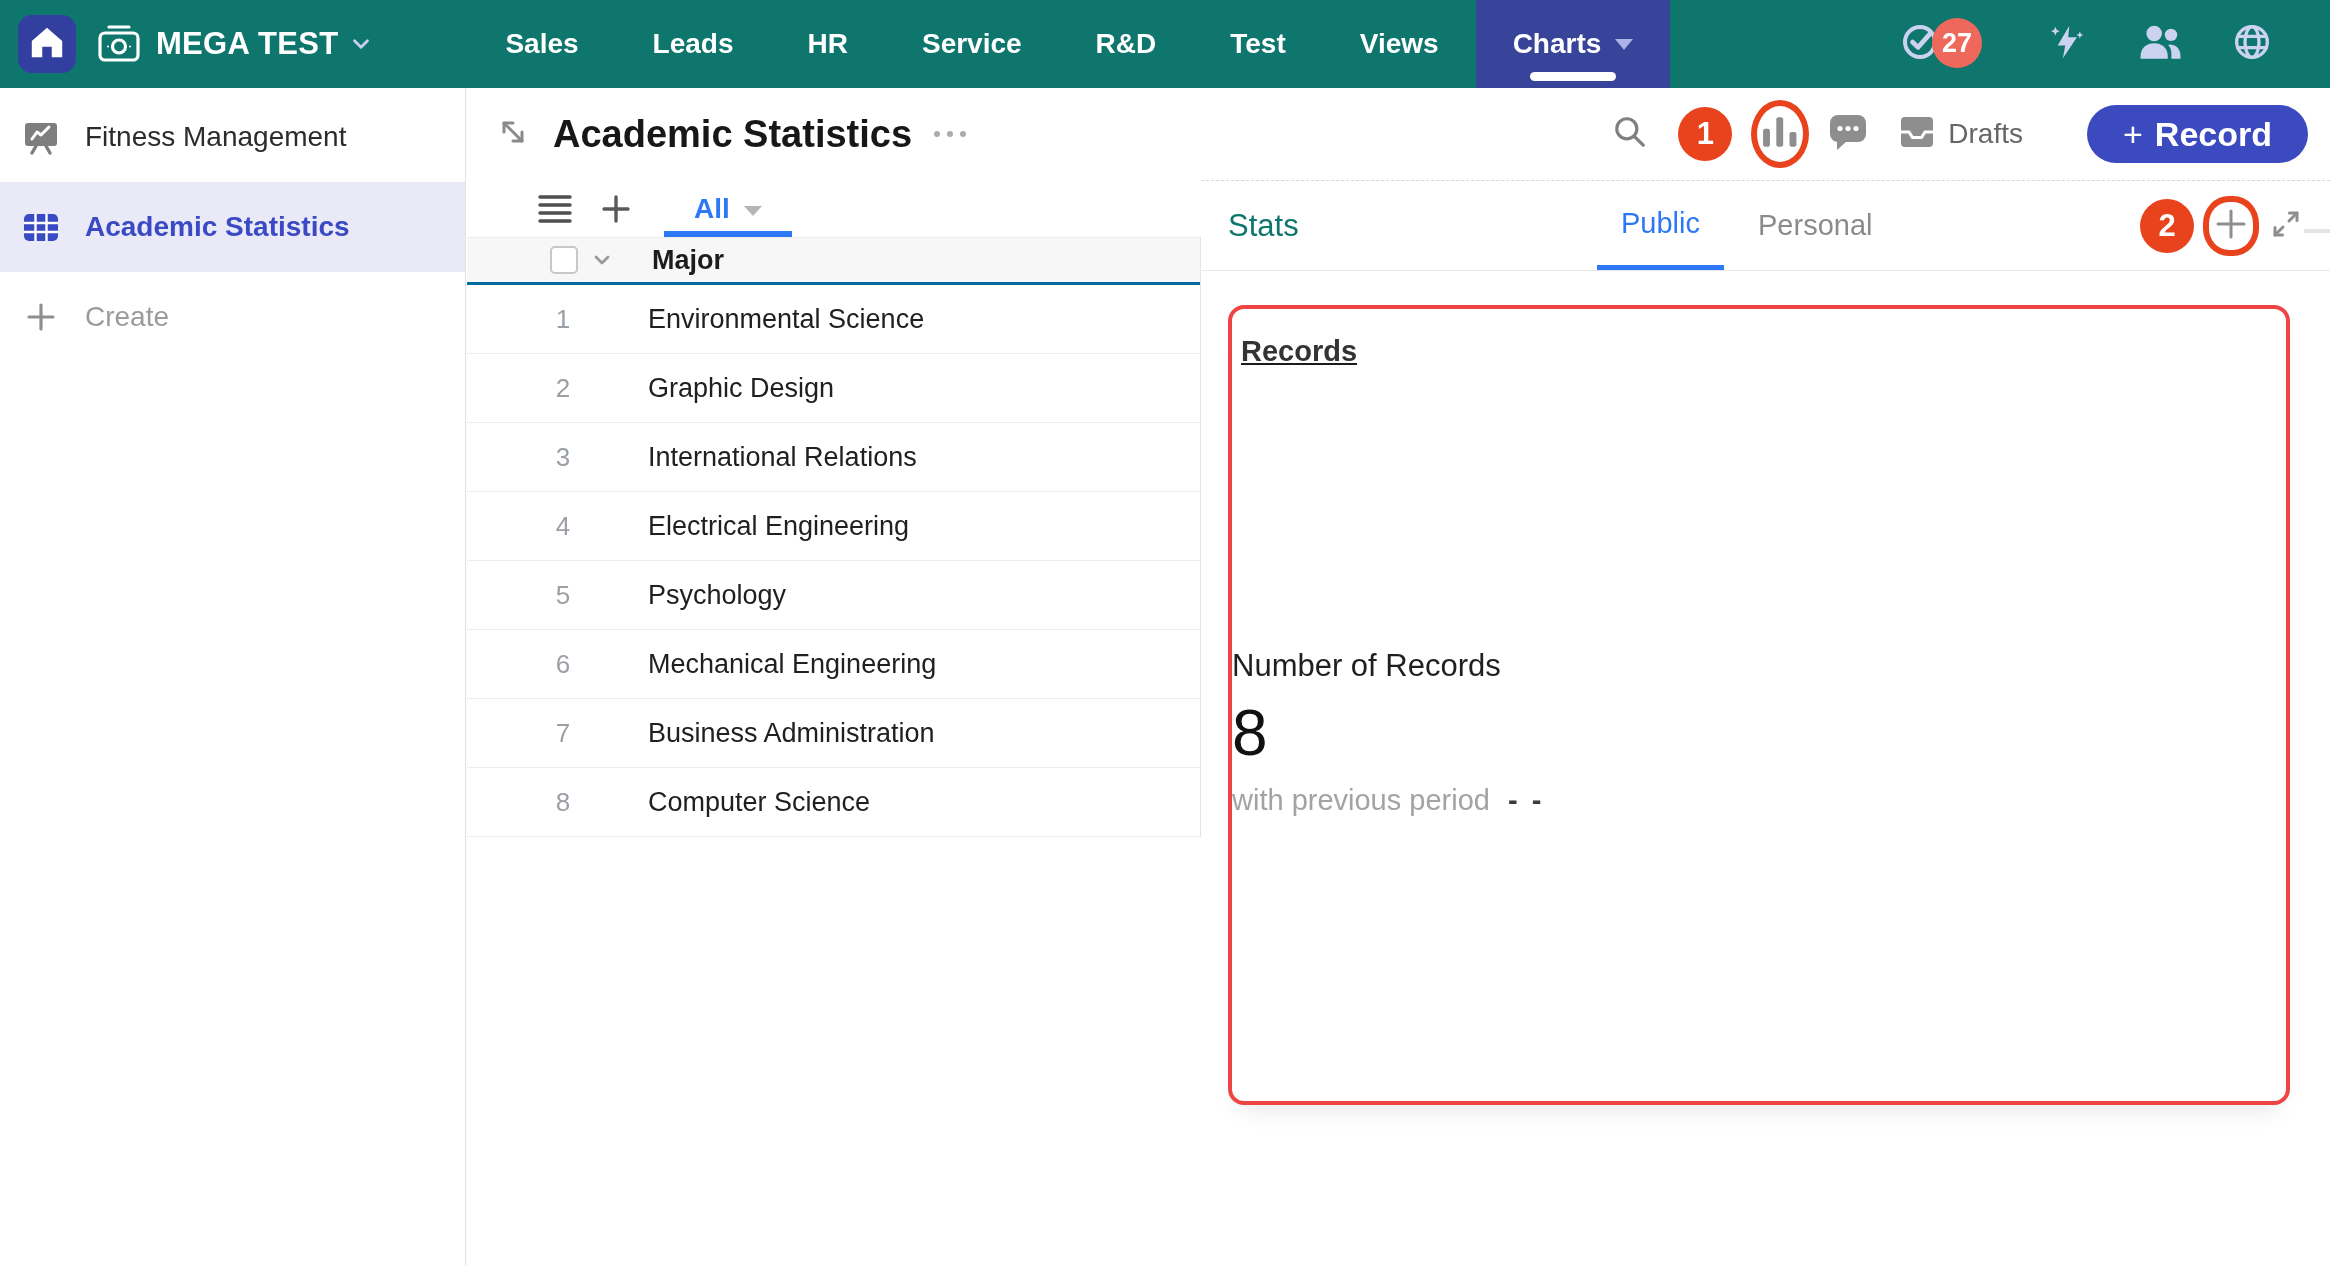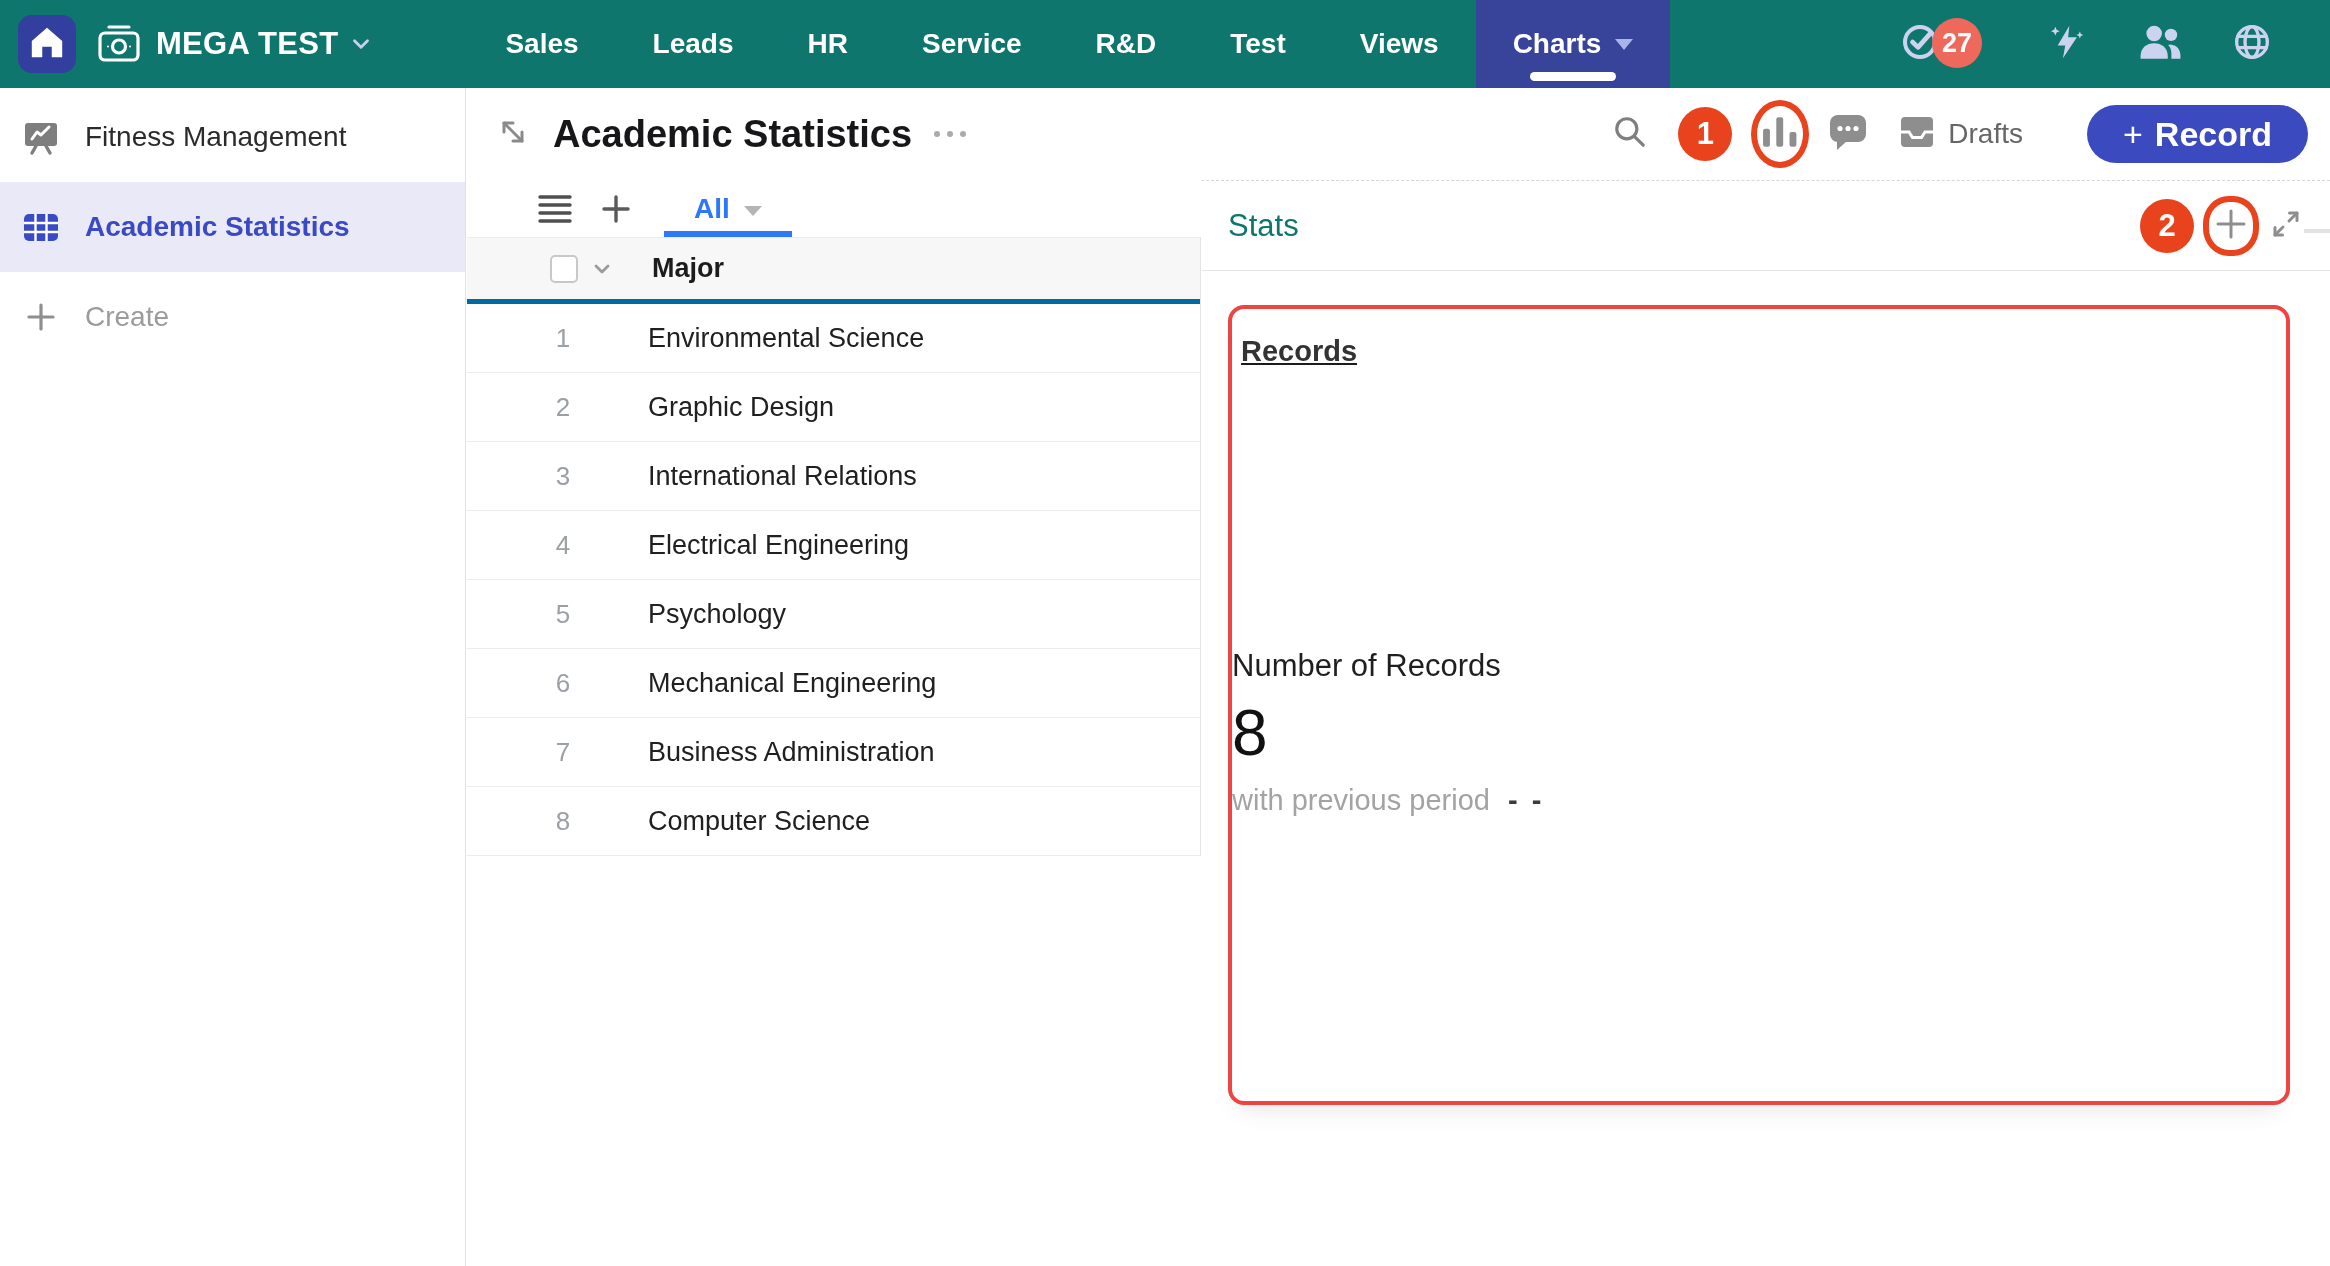--- a/index.html
+++ b/index.html
@@ -70,21 +70,21 @@
   .view-menu-icon { display:flex; cursor:pointer; }
   .view-add-icon { display:flex; margin-left:28px; cursor:pointer; }
   .view-tab { margin-left:32px; height:100%; display:flex; align-items:center; padding:0 30px;
               position:relative; cursor:pointer; }
   .view-tab-label { color:#2d78f6; font-size:28px; font-weight:700; }
   .view-tab .tri { width:0; height:0; border-left:9px solid transparent; border-right:9px solid transparent;
               border-top:10px solid #b5b5b5; margin-left:14px; margin-top:4px; }
   .view-tab::after { content:""; position:absolute; left:0; right:0; bottom:0; height:6px; background:#2d78f6; }
 
   .grid { border-right:1px solid #e4e4e4; }
-  .grid-header { height:67px; background:#f7f7f8; border-top:1px solid #ededed; border-bottom:5px solid #0369a1;
+  .grid-header { height:48px; background:#f7f7f8; border-top:1px solid #ededed; border-bottom:3px solid #0369a1;
                  display:flex; align-items:center; }
   .checkbox { width:28px; height:28px; border:2px solid #c8c8c8; border-radius:5px; background:#fff;
               margin-left:83px; cursor:pointer; }
   .hdr-chevron { display:flex; margin-left:12px; cursor:pointer; }
   .col-label { margin-left:38px; font-size:27px; font-weight:700; color:#1c1c1c; }
   .grid-row { height:69px; display:flex; align-items:center; border-bottom:1px solid #ececec; cursor:pointer; }
   .row-num { width:56px; margin-left:68px; text-align:center; font-size:26px; color:#9aa0a6; }
   .row-text { margin-left:57px; font-size:27px; color:#202020; white-space:nowrap; }
 
   
@@ -368,20 +368,28 @@
         <div class="grid-row">
           <span class="row-num">8</span>
           <span class="row-text">Computer Science</span>
         </div>
       </div>
     </div>
 
     <div class="stats-col">
       <div class="stats-header">
         <span class="stats-title">Stats</span>
+        <div class="stats-tabs">
+          <div class="stats-tab active">
+              <span>Public</span>
+            </div>
+          <div class="stats-tab">
+              <span>Personal</span>
+            </div>
+        </div>
         <div class="stats-actions">
           <span class="annot-circle">2</span>
           <span class="ring-wrap">
             <span>
               <svg width="38" height="38" viewBox="0 0 38 38" stroke="#8e8e8e" stroke-width="3" stroke-linecap="round">
                 <line x1="19" y1="6" x2="19" y2="32"></line>
                   <line x1="6" y1="19" x2="32" y2="19"></line>
               </svg>
             </span>
             <span class="annot-ring sq"></span>

